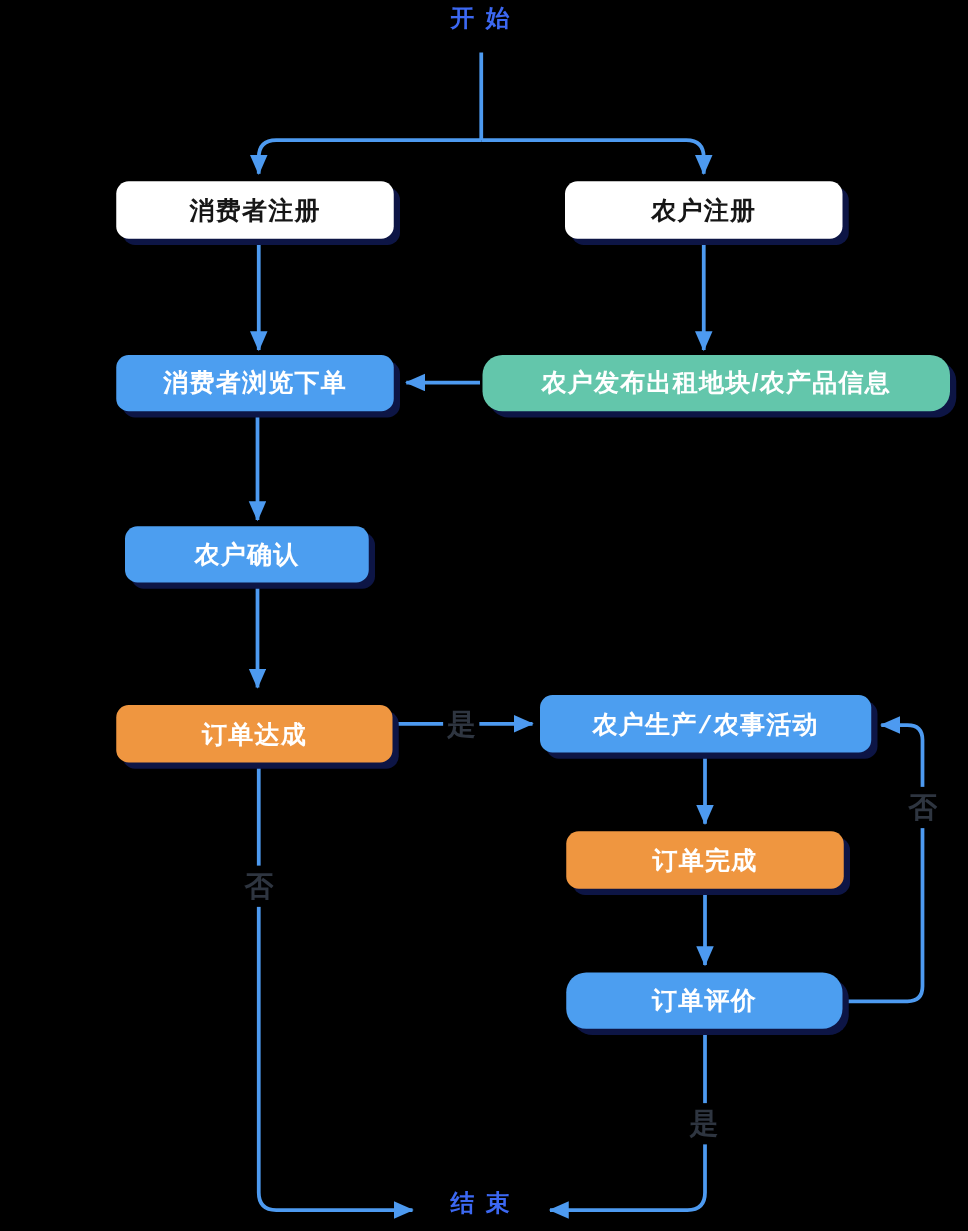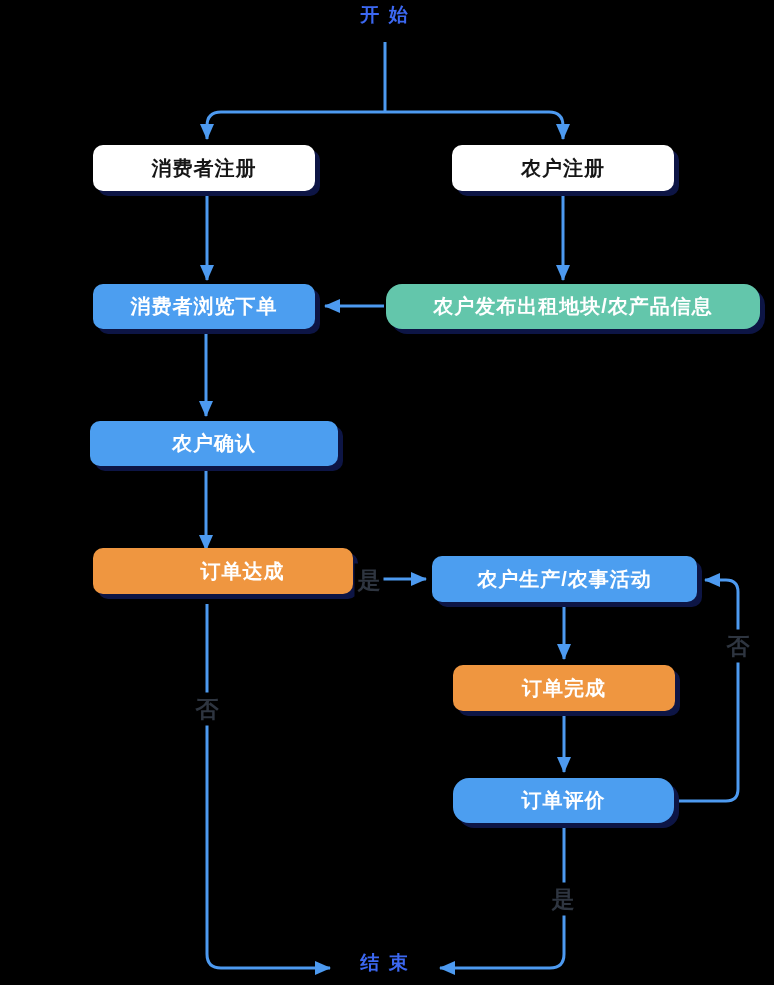--- a/index.html
+++ b/index.html
@@ -101,25 +101,25 @@
   <div class="terminal" style="left:385px;top:2px;">开 始</div>
 
   <div class="node node-white" style="left:93px;top:145px;width:222px;height:46px;">消费者注册</div>
 
   <div class="node node-blue" style="left:93px;top:284px;width:222px;height:45px;">消费者浏览下单</div>
 
   <div class="node node-white" style="left:452px;top:145px;width:222px;height:46px;">农户注册</div>
 
   <div class="node node-teal" style="left:386px;top:284px;width:374px;height:45px;border-radius:16px;">农户发布出租地块/农产品信息</div>
 
-  <div class="node node-blue" style="left:90px;top:421px;width:248px;height:45px;">农户确认</div>
+  <div class="node node-blue" style="left:100px;top:421px;width:195px;height:45px;">农户确认</div>
 
-  <div class="node node-orange" style="left:93px;top:548px;width:221px;height:46px;padding-left:39px;">订单达成</div>
+  <div class="node node-orange" style="left:93px;top:564px;width:221px;height:46px;">订单达成</div>
 
-  <div class="node node-blue" style="left:432px;top:556px;width:265px;height:46px;">农户生产/农事活动</div>
+  <div class="node node-blue" style="left:432px;top:556px;width:265px;height:46px;font-family:Liberation Mono, monospace;">农户生产/农事活动</div>
 
   <div class="node node-orange" style="left:453px;top:665px;width:222px;height:46px;">订单完成</div>
 
   <div class="node node-blue" style="left:453px;top:778px;width:221px;height:45px;border-radius:16px;">订单评价</div>
 
   <div class="edge-label" style="left:369px;top:580px;">是</div>
 
   <div class="edge-label" style="left:207px;top:709px;">否</div>
 
   <div class="edge-label" style="left:738px;top:646px;">否</div>

